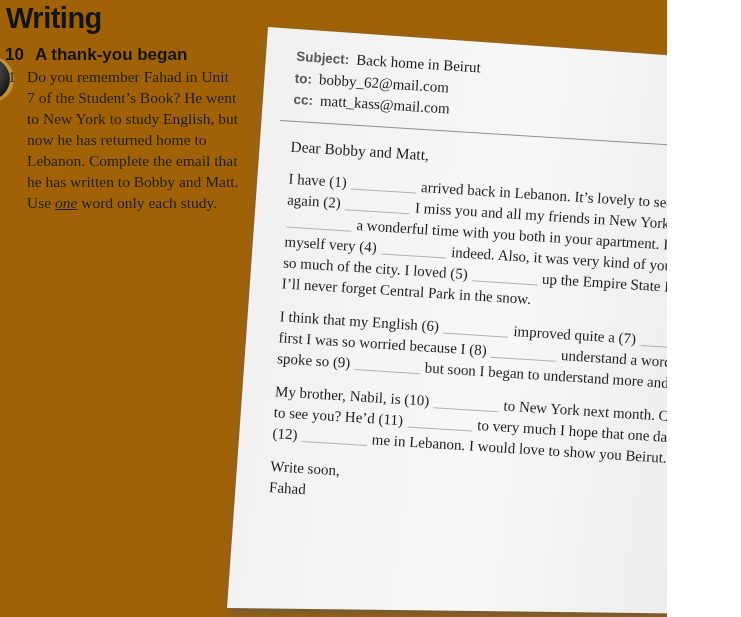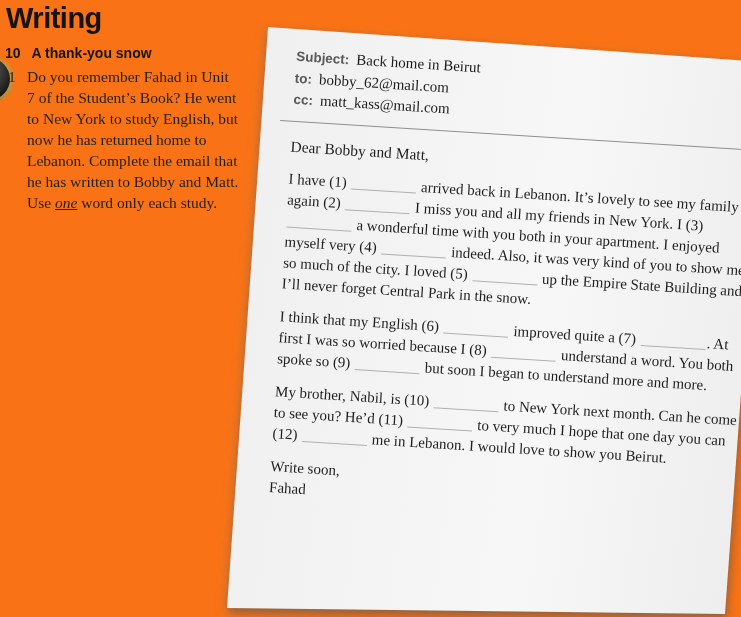--- a/index.html
+++ b/index.html
@@ -1,31 +1,31 @@
 <!DOCTYPE html>
 <html style="--paper: #f1f1f1; --accent: #c8903a; --label: #595959; --blank: #b0b0b0; --rule: #8f8f8f; --ink: #1f1f1f;"><head>
 <meta charset="utf-8">
 <title>Writing – A thank-you email</title>
 <style>
   html,body { margin:0; padding:0; background:#ffffff; }
   .canvas {
-    position:relative; width:741px; height:617px; overflow:hidden;
-    background:#f97316; font-family:"Liberation Serif", serif; color:var(--ink,#1f1f1f);
+    position:relative; width:667px; height:617px; overflow:hidden;
+    background:#a16207; font-family:"Liberation Serif", serif; color:var(--ink,#1f1f1f);
   }
 
   
   .section-title {
     position:absolute; left:6px; top:2px; margin:0;
     font-family:"Liberation Sans", sans-serif; font-weight:700;
     font-size:29px; letter-spacing:-0.5px; color:#141414;
   }
   .ex-head {
     position:absolute; left:5px; top:45px;
     font-family:"Liberation Sans", sans-serif; font-weight:700;
-    font-size:14px; color:#141414; display:flex; gap:11px;
+    font-size:17px; color:#141414; display:flex; gap:11px;
   }
   .item {
     position:absolute; left:8px; top:66px; width:232px;
     display:flex; gap:7px; z-index:2;
   }
   .item-num { font-size:15.5px; line-height:21px; width:12px; flex:0 0 auto; }
   .item-text { margin:0; font-size:15.5px; line-height:21px; width:212px; }
   .item-text i { font-style:italic;text-decoration:underline; }
 
   
@@ -82,21 +82,21 @@
 <div class="canvas">
 
   <div class="disc">
     <div class="disc-inner"></div>
   </div>
 
   <h1 class="section-title">Writing</h1>
 
   <div class="ex-head">
     <span>10</span>
-    <span>A thank-you snow</span>
+    <span>A thank-you began</span>
   </div>
 
   <div class="item">
     <span class="item-num">1</span>
     <p class="item-text"><span>Do you remember Fahad in Unit 7 of the Student’s Book? He went to New York to study English, but now he has returned home to Lebanon. Complete the email that he has written to Bobby and Matt. Use </span><i>one</i><span> word only each study.</span></p>
   </div>
 
   <div class="paper-wrap">
     <div class="paper">
       <div class="paper-content">

